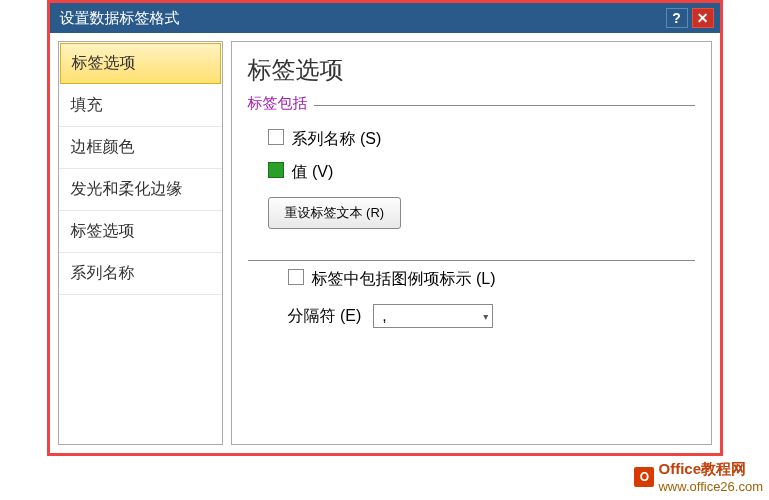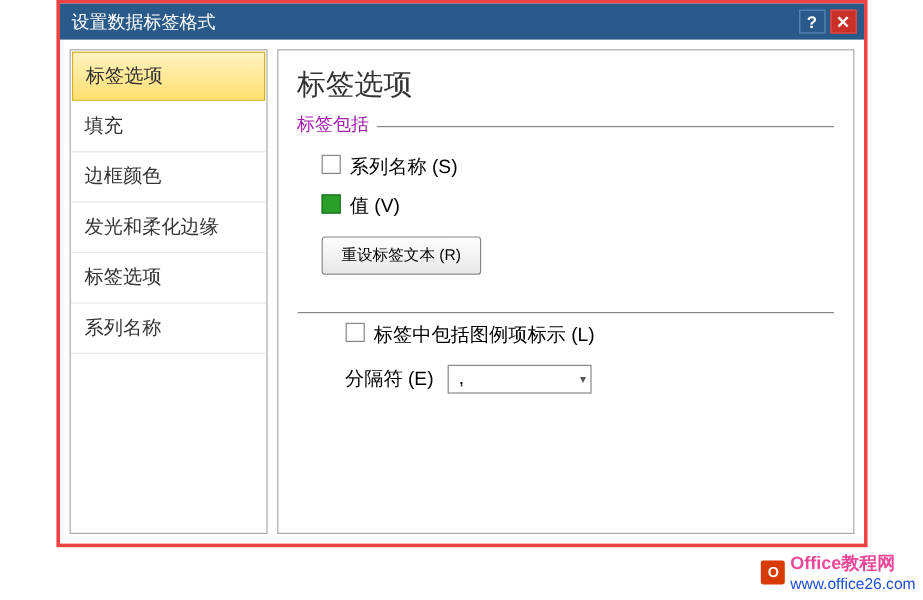--- a/index.html
+++ b/index.html
@@ -151,22 +151,22 @@
       font-family: Arial, sans-serif;
     }
     .wm-logo {
       width: 20px; height: 20px;
       background: #d83b01;
       color: #fff;
       display: flex; align-items: center; justify-content: center;
       font-weight: bold; font-size: 12px;
       border-radius: 2px;
     }
-    .wm-text1 { color: #ec4899; font-weight: bold; }
-    .wm-text2 { color: #1d4ed8; font-size: 13px; }
+    .wm-text1 { color: #c2410c; font-weight: bold; }
+    .wm-text2 { color: #a16207; font-size: 13px; }
   </style>
 </head>
 <body>
 
 <div class="dialog">
   <div class="titlebar">
     <span class="titlebar-title">设置数据标签格式</span>
     <div class="titlebar-buttons">
       <div class="help-btn">?</div>
       <div class="close-btn">✕</div>

